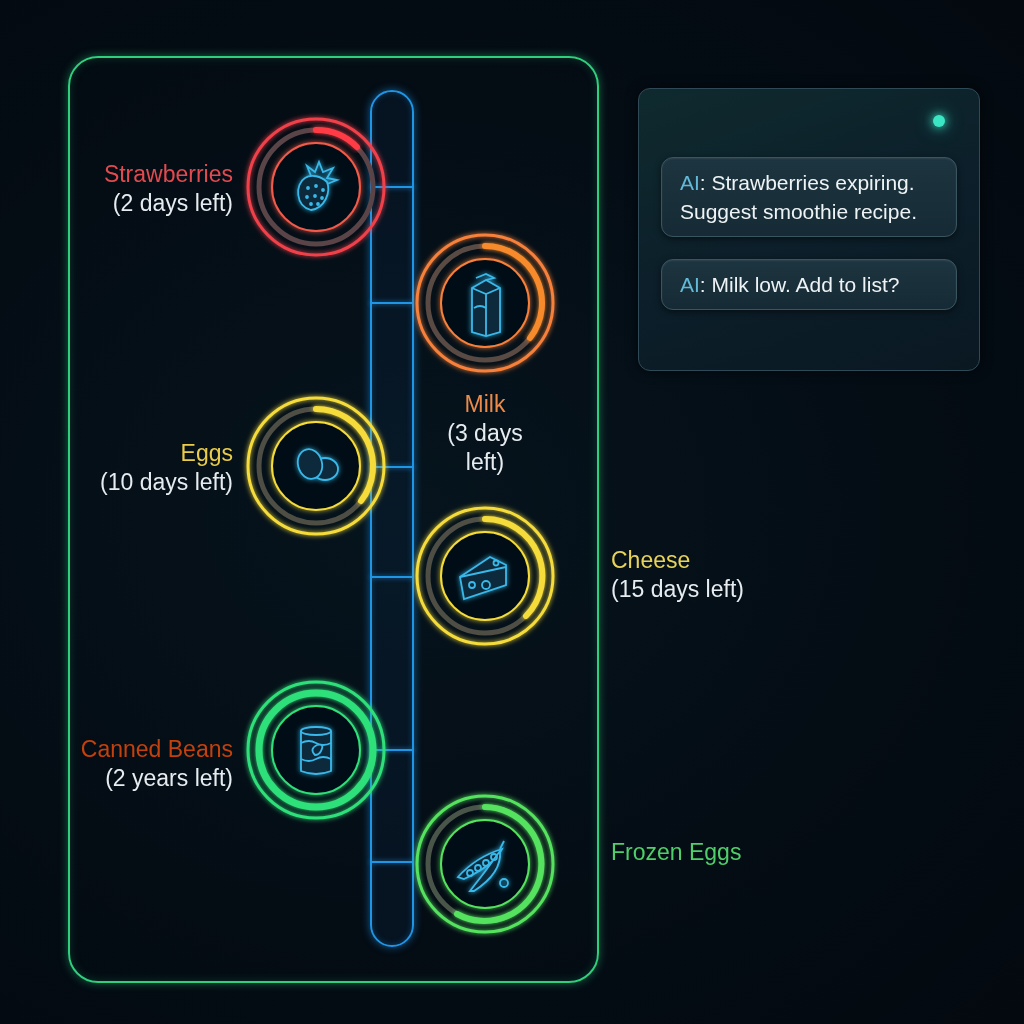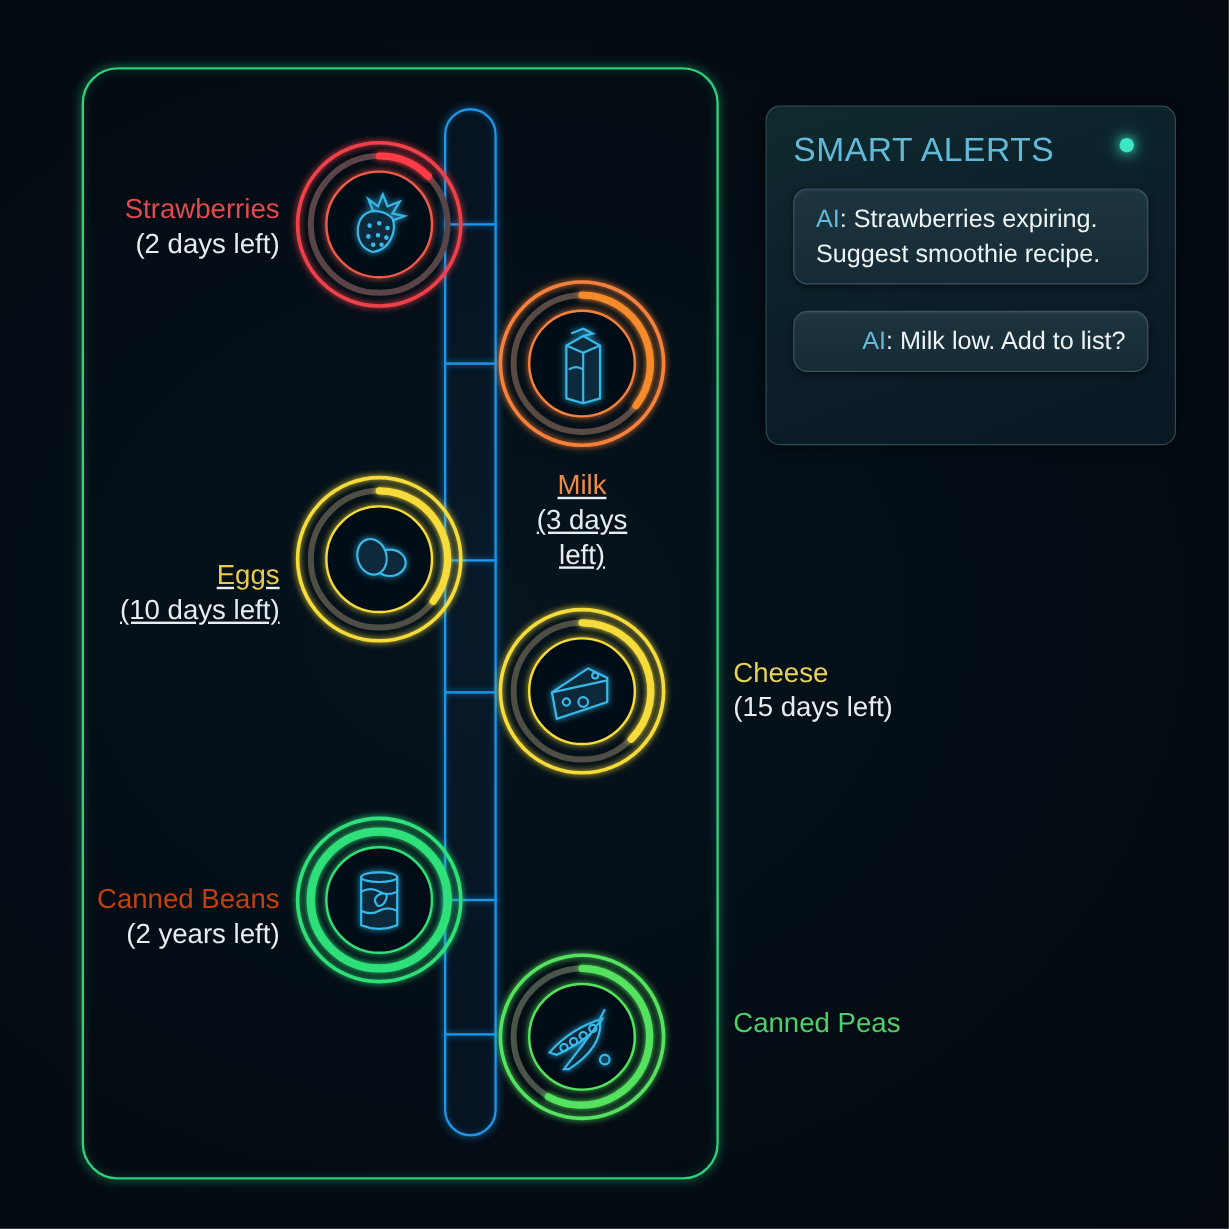--- a/index.html
+++ b/index.html
@@ -116,21 +116,21 @@
     <circle cx="71" cy="71" r="57" fill="none" stroke="#5a4a44" stroke-width="5"></circle>
     <path d="M71 14 A57 57 0 0 1 116 106" fill="none" stroke="#f78a2a" stroke-width="6" stroke-linecap="round" filter="url(#g1)"></path>
     <circle cx="71" cy="71" r="44" fill="#060f17" stroke="#f7803a" stroke-width="2" filter="url(#g1)"></circle>
     <g fill="none" stroke="#39b9ea" stroke-width="1.8" filter="url(#g1)">
       <path d="M58 56 L72 48 L86 56 L86 100 L72 104 L58 100 Z" fill="#0d2a3c"></path>
       <path d="M58 56 L72 62 L86 56 M72 62 L72 104 M62 46 L72 42 L80 46 L72 48"></path>
       <path d="M60 76 Q66 72 72 76"></path>
     </g>
   </svg>
 </div>
-<div class="label" style="left:445px; top:390px; width:80px; text-align:center;text-decoration:underline;">
+<div class="label" style="left:445px; top:390px; width:80px; text-align:center;">
   <span class="name" style="color:#ec8a4a">Milk</span>
   <span class="time">(3 days</span>
   <span class="time">left)</span>
 </div>
 
 <div class="item-ring" style="left:245px; top:395px;">
   <svg viewBox="0 0 142 142">
     <defs>
         <filter id="g2" x="-30%" y="-30%" width="160%" height="160%">
           <feGaussianBlur stdDeviation="2.5" result="b"></feGaussianBlur>
@@ -143,21 +143,21 @@
     <circle cx="71" cy="71" r="68" fill="none" stroke="#f5dc3a" stroke-width="3" filter="url(#g2)"></circle>
     <circle cx="71" cy="71" r="57" fill="none" stroke="#4e4e44" stroke-width="5"></circle>
     <path d="M71 14 A57 57 0 0 1 116 106" fill="none" stroke="#f5dc3a" stroke-width="6" stroke-linecap="round" filter="url(#g2)"></path>
     <circle cx="71" cy="71" r="44" fill="#060f17" stroke="#f5dc3a" stroke-width="2" filter="url(#g2)"></circle>
     <g fill="#0d2a3c" stroke="#39b9ea" stroke-width="1.8" filter="url(#g2)">
       <ellipse cx="80" cy="74" rx="13" ry="11"></ellipse>
       <ellipse cx="65" cy="69" rx="12" ry="15" transform="rotate(-15 65 69)"></ellipse>
     </g>
   </svg>
 </div>
-<div class="label right-align" style="right:791px; top:465px;text-decoration:underline;">
+<div class="label right-align" style="right:791px; top:439px;">
   <span class="name" style="color:#e8cc4a">Eggs</span>
   <span class="time">(10 days left)</span>
 </div>
 
 <div class="item-ring" style="left:414px; top:505px;">
   <svg viewBox="0 0 142 142">
     <defs>
         <filter id="g3" x="-30%" y="-30%" width="160%" height="160%">
           <feGaussianBlur stdDeviation="2.5" result="b"></feGaussianBlur>
           <feMerge>
@@ -232,26 +232,25 @@
       <circle cx="56" cy="80" r="3"></circle>
         <circle cx="64" cy="75" r="3"></circle>
         <circle cx="72" cy="70" r="3"></circle>
         <circle cx="80" cy="64" r="3"></circle>
       <circle cx="90" cy="90" r="4"></circle>
       <path d="M86 56 L90 48"></path>
     </g>
   </svg>
 </div>
 <div class="label" style="left:611px; top:838px;">
-  <span class="name" style="color:#4fcf6a">Canned Peas</span>
+  <span class="name" style="color:#4fcf6a">Frozen Eggs</span>
 </div>
 
 <div class="alerts">
-  <div class="alerts-title">SMART ALERTS</div>
   <div class="alerts-dot"></div>
   <div class="alert-card" style="top:68px;">
     <div><span class="ai">AI</span><span>: Strawberries expiring.</span></div>
     <div>Suggest smoothie recipe.</div>
   </div>
-  <div class="alert-card" style="top:170px;text-align:right;">
+  <div class="alert-card" style="top:170px;">
     <div><span class="ai">AI</span><span>: Milk low. Add to list?</span></div>
   </div>
 </div>
 
 </body></html>

